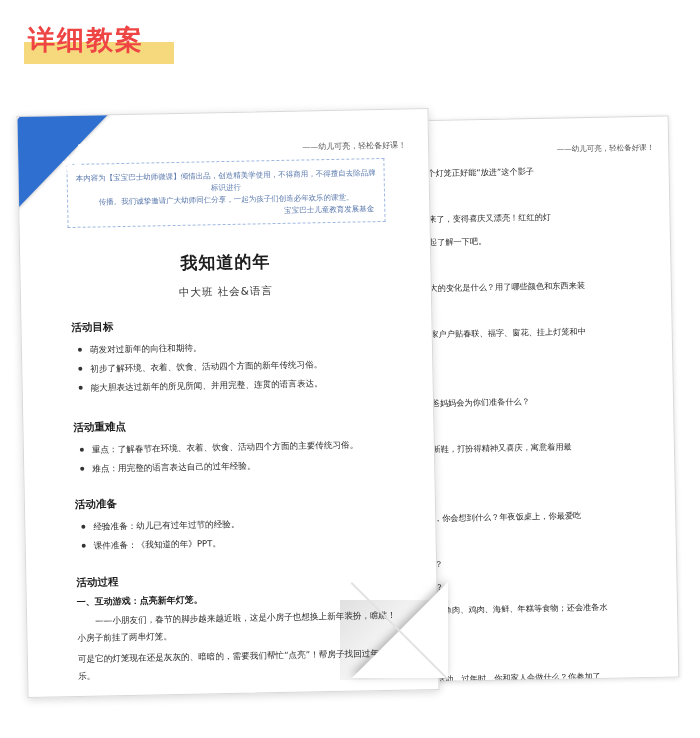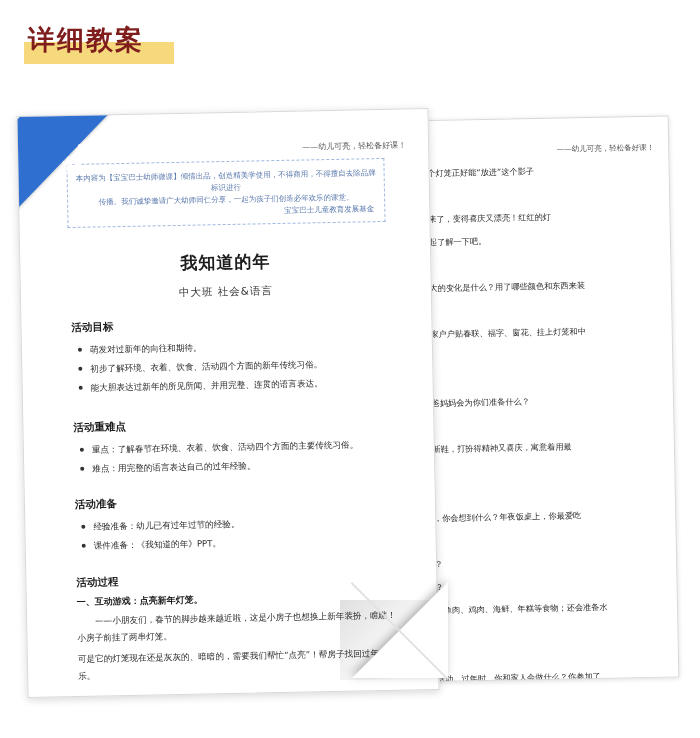--- a/index.html
+++ b/index.html
@@ -16,21 +16,21 @@
     background: #ffffff;
   }
 
   
   .header-title {
     position: absolute;
     left: 28px;
     top: 22px;
     font-size: 27px;
     font-weight: bold;
-    color: #7f1d1d;
+    color: #ef4444;
     letter-spacing: 2px;
     z-index: 6;
   }
   .header-underline {
     position: absolute;
     left: 24px;
     top: 42px;
     width: 150px;
     height: 22px;
     background: #f5d97c;

